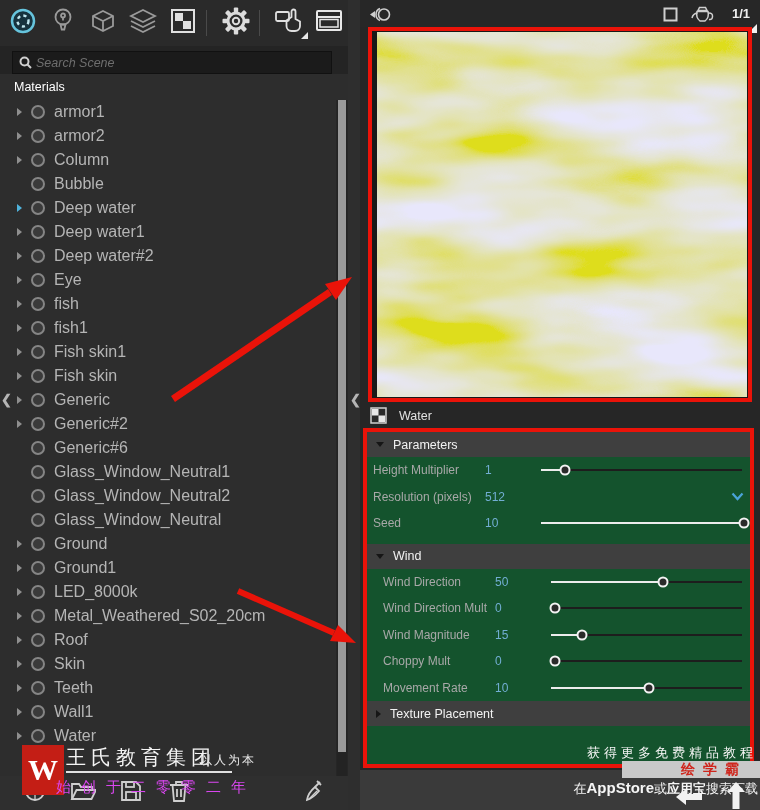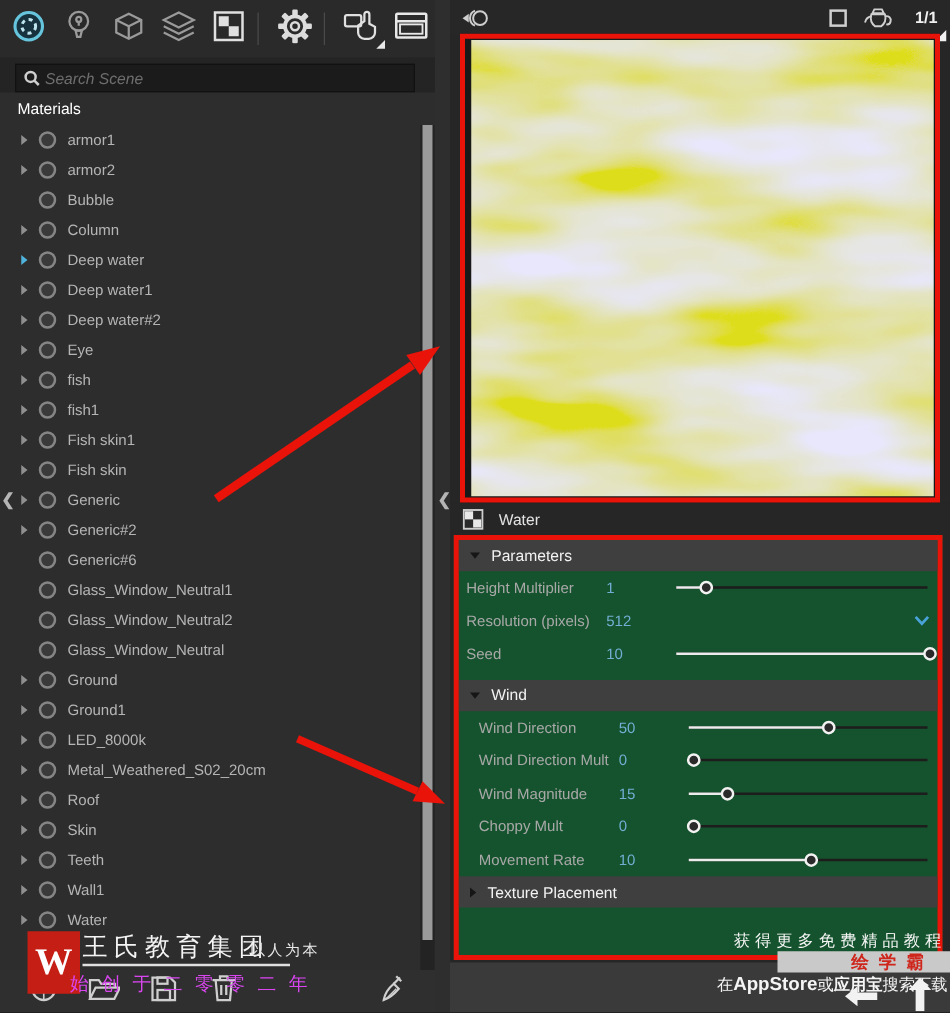--- a/index.html
+++ b/index.html
@@ -20,21 +20,21 @@
       font-size:12.5px;font-family:"Liberation Sans",sans-serif;padding:0 4px;}
   .search-box input::placeholder{color:#6e6e6e;}
 
   
   .mat-title{left:0;top:74px;width:348px;height:26px;line-height:26px;padding-left:14px;color:#ffffff;font-size:12.5px;background:#2d2d2d;box-sizing:border-box;}
   .mat-list{left:0;top:100px;width:336px;height:676px;background:#2d2d2d;overflow:hidden;}
   .mat-item{height:24px;display:flex;align-items:center;cursor:default;}
   .expander{width:0;height:0;border-top:4px solid transparent;border-bottom:4px solid transparent;border-left:5px solid #8f8f8f;margin-left:17px;flex:none;}
   .expander.accent{border-left-color:#4fb3dc;}
   .mat-sphere{width:14px;height:14px;border-radius:50%;border:2px solid #858585;background:#3a3a3a;margin-left:9px;flex:none;box-sizing:border-box;}
-  .mat-label{margin-left:9px;font-size:12px;color:#b5b5b5;white-space:nowrap;}
+  .mat-label{margin-left:9px;font-size:16px;color:#b5b5b5;white-space:nowrap;}
 
   .vscroll-track{left:337px;top:100px;width:10px;height:676px;background:#232323;}
   .vscroll-thumb{left:338px;top:100px;width:8px;height:652px;background:#9a9a9a;}
 
   .panel-divider{left:348px;top:0;width:12px;height:810px;background:#2e2e2e;}
   .collapse-handle{font-size:13px;color:#b5b5b5;font-weight:bold;line-height:16px;}
 
   
   .lb-toolbar{left:0;top:776px;width:348px;height:34px;background:#2f2f2f;display:flex;align-items:center;}
   .bbtn{width:34px;height:30px;display:flex;align-items:center;justify-content:center;margin-left:14px;}
@@ -200,29 +200,29 @@
     <span class="mat-label">armor1</span>
   </div>
 
   <div class="mat-item">
     <span class="expander"></span>
     <span class="mat-sphere"></span>
     <span class="mat-label">armor2</span>
   </div>
 
   <div class="mat-item">
+    <span class="expander"></span>
+    <span class="mat-sphere"></span>
+    <span class="mat-label">Column</span>
+  </div>
+
+  <div class="mat-item">
     <span class="expander" style="visibility: hidden;"></span>
     <span class="mat-sphere"></span>
     <span class="mat-label">Bubble</span>
-  </div>
-
-  <div class="mat-item">
-    <span class="expander"></span>
-    <span class="mat-sphere"></span>
-    <span class="mat-label">Column</span>
   </div>
 
   <div class="mat-item">
     <span class="expander accent"></span>
     <span class="mat-sphere"></span>
     <span class="mat-label">Deep water</span>
   </div>
 
   <div class="mat-item">
     <span class="expander"></span>

